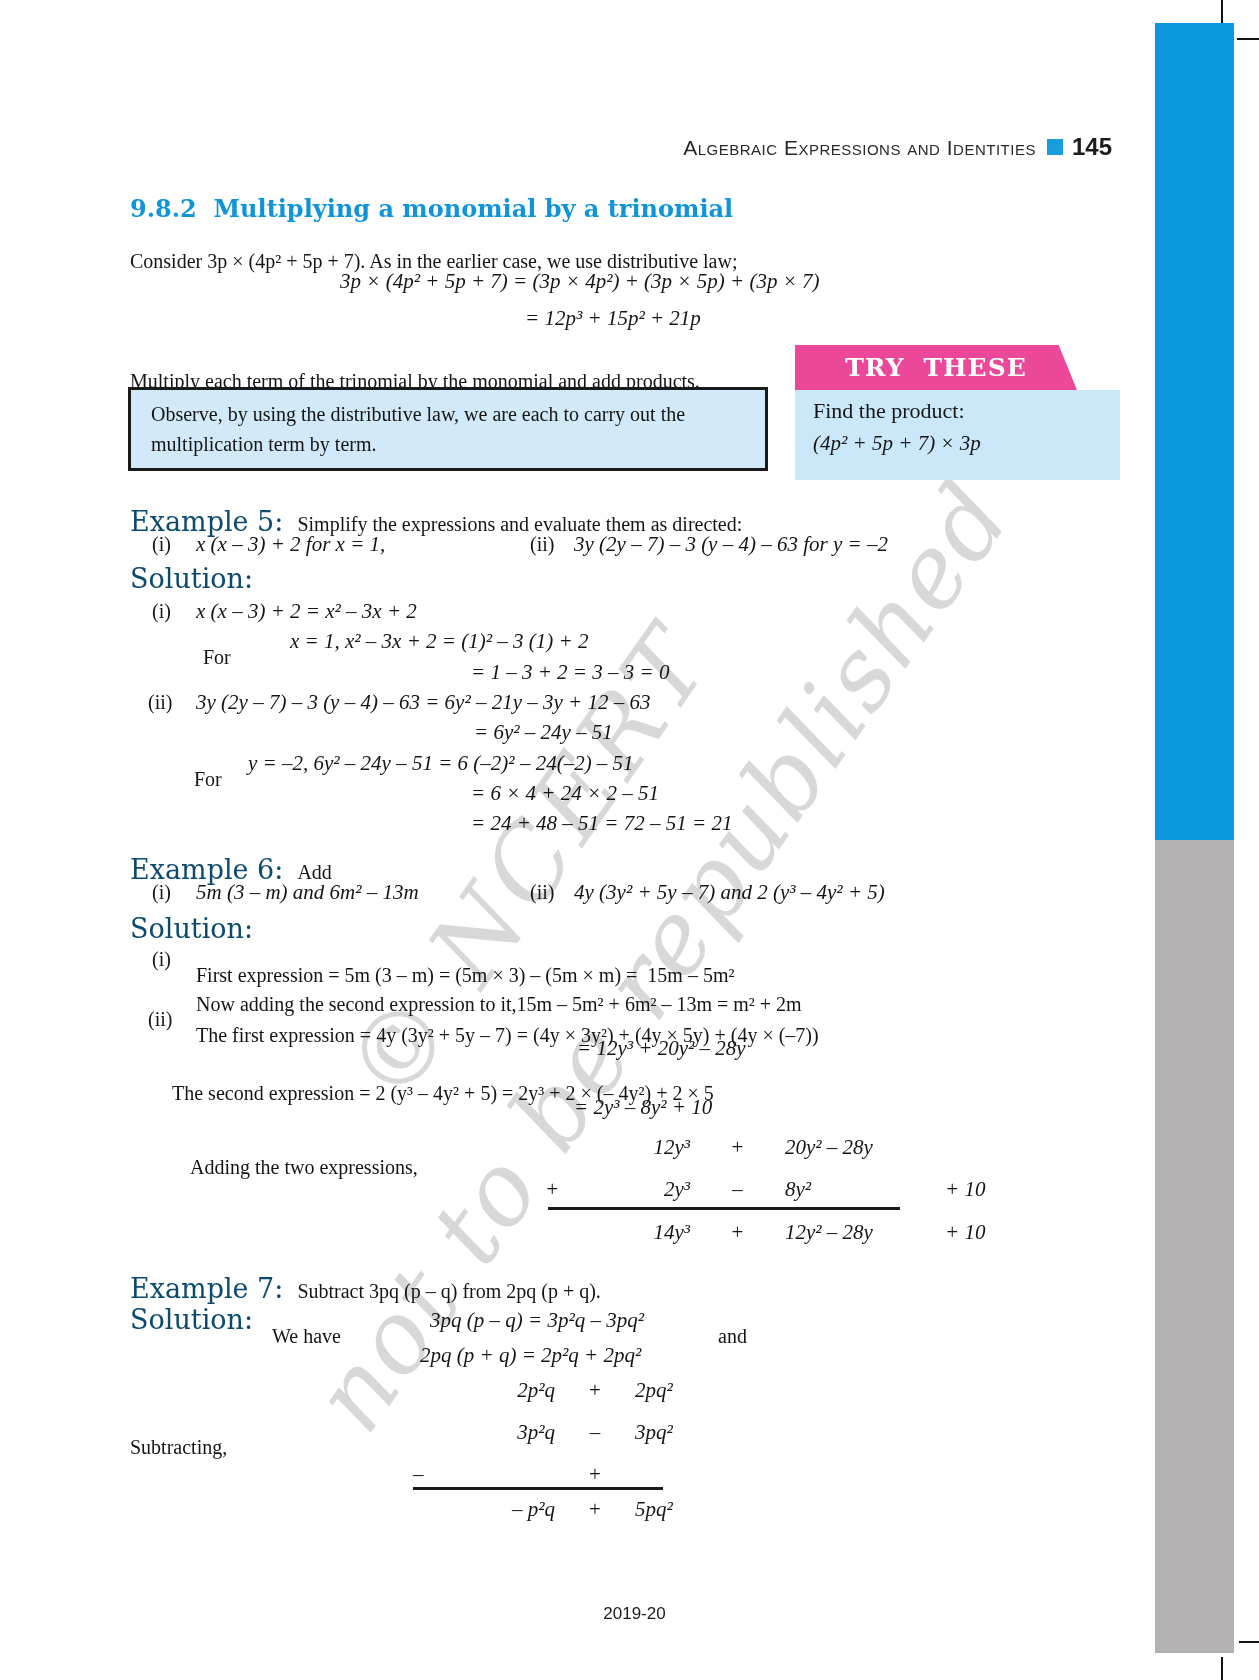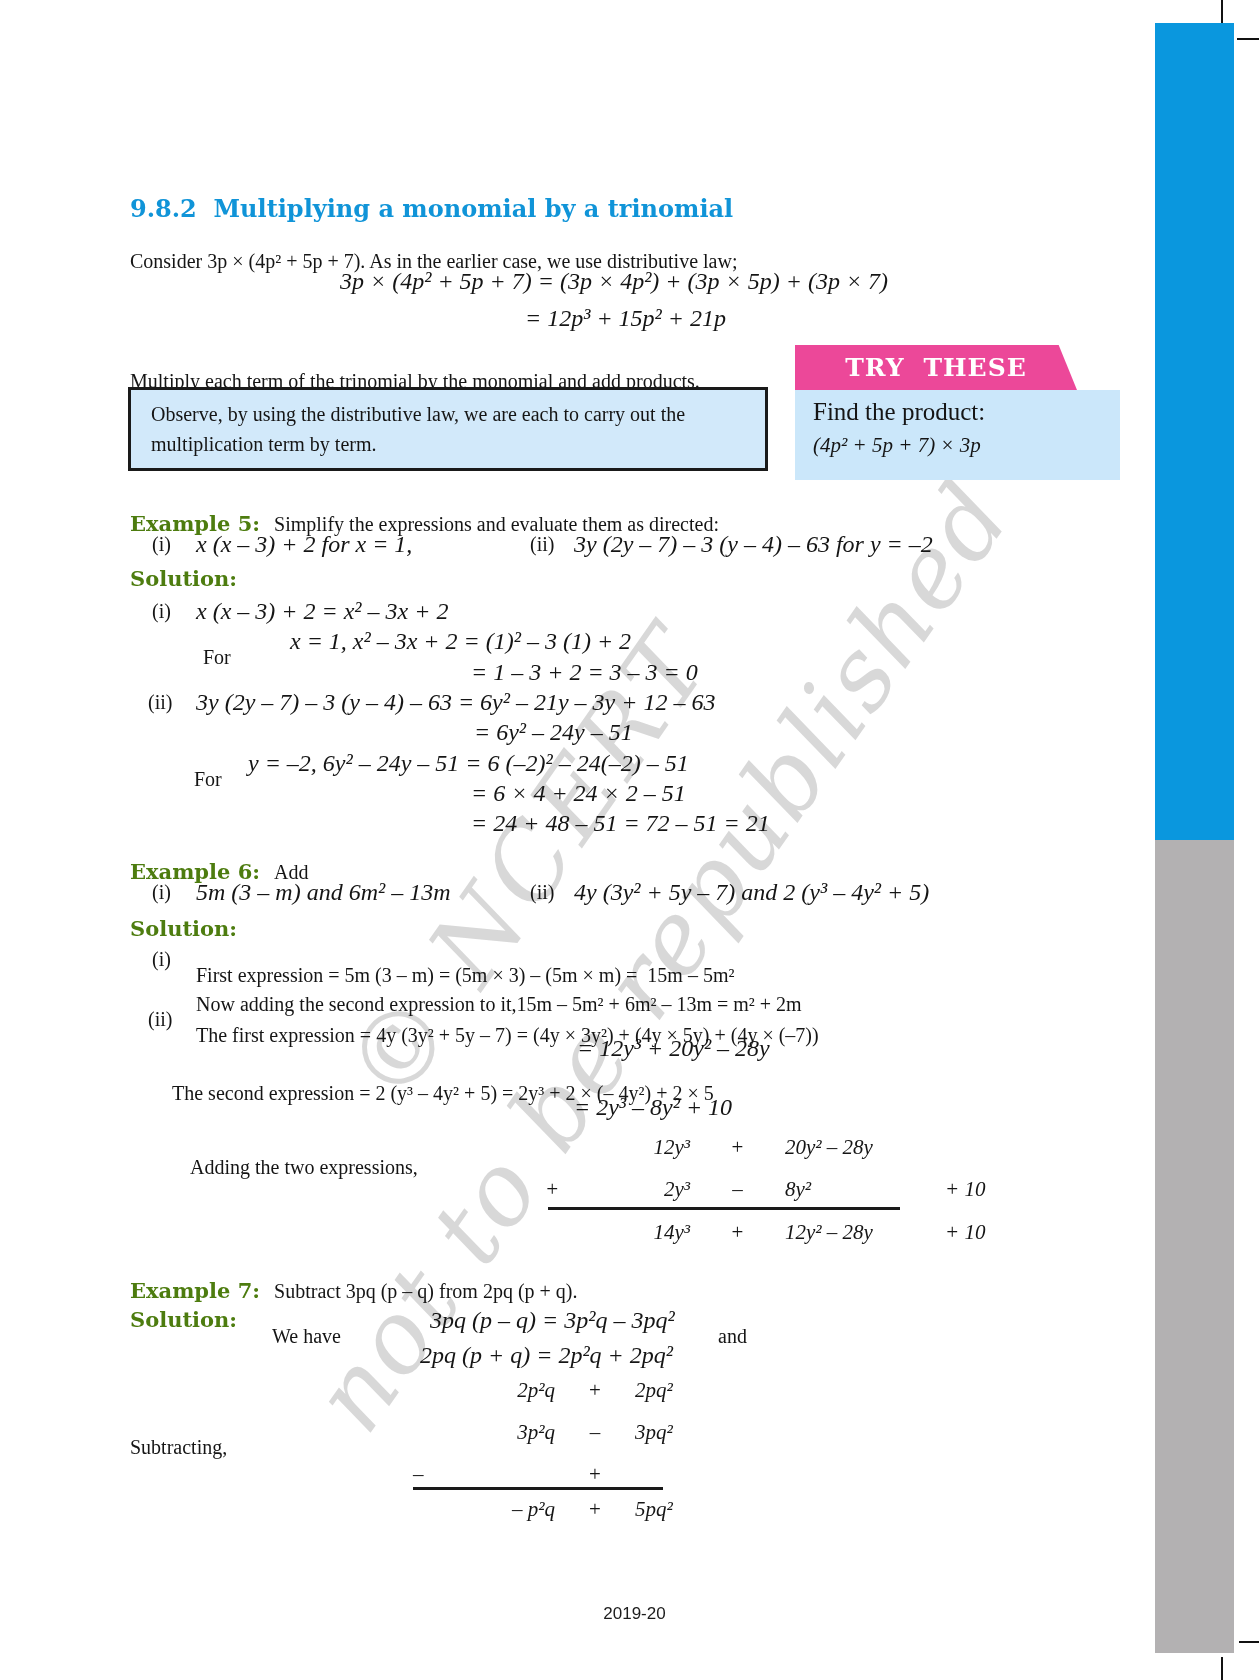--- a/index.html
+++ b/index.html
@@ -3,24 +3,24 @@
 <meta charset="utf-8">
 <style>
   html,body { margin:0; padding:0; background:#e8e8e8; }
   .page {
     position:relative; width:1259px; height:1680px; margin:0 auto;
     background:#ffffff; overflow:hidden;
     font-family:"Liberation Serif", serif; color:#151515;
   }
   
   .t { position:absolute; font-size:20px; line-height:26px; white-space:pre-wrap; z-index:2; }
-  .math { font-style:italic; font-size:24px; }
+  .math { font-style:italic; font-size:21px; }
   .prose { font-style:normal;margin-top:16px; }
   .flexline { display:flex; gap:14px; align-items:baseline; }
-  .blue-label { font-family:"DejaVu Serif", serif; font-weight:bold; color:#4d7c0f; font-size:21px; font-style:normal; }
+  .blue-label { font-family:"DejaVu Serif", serif; font-weight:normal; color:#0c4a6e; font-size:27px; font-style:normal; }
   .marker { position:absolute; font-style:normal; font-size:20px; }
   
   .pagehead { position:absolute; top:133px; left:600px; width:512px; text-align:right; z-index:2; white-space:nowrap; }
   .ph-title { font-family:"Liberation Sans", sans-serif; font-variant:small-caps; font-size:21px; letter-spacing:0.5px; color:#2b2727; }
   .ph-square { display:inline-block; width:16px; height:16px; background:#189ddd; margin:0 9px 0 11px; }
   .ph-num { font-family:"Liberation Sans", sans-serif; font-weight:bold; font-size:24px; color:#1c1c1c; }
   
   .sect-head { position:absolute; top:194px; left:130px; font-family:"DejaVu Serif", serif; font-weight:bold; font-size:24px; color:#1094d8; z-index:2; white-space:pre-wrap; }
   
   .observe-box {
@@ -30,21 +30,21 @@
   }
   
   .try-banner {
     position:absolute; left:795px; top:345px; width:282px; height:45px;
     background:#ec4899; clip-path:polygon(0 0, 93.5% 0, 100% 100%, 0 100%);
     color:#ffffff; font-family:"DejaVu Serif", serif; font-weight:bold;
     font-size:25px; letter-spacing:1px; word-spacing:9px;
     text-align:center; line-height:45px; z-index:3;
   }
   .try-box { position:absolute; left:795px; top:390px; width:325px; height:90px; background:#cbe7fa; padding:8px 0 0 18px; box-sizing:border-box; z-index:2; }
-  .try-box .line1 { font-size:25px; }
+  .try-box .line1 { font-size:22px; }
   .try-box .line2 { font-size:21px; font-style:italic; margin-top:7px; }
   
   .sumrow { position:absolute; left:545px; display:grid; grid-template-columns:45px 100px 95px 160px 85px; font-style:italic; font-size:21px; z-index:2; }
   .sumrow .c1 { text-align:left; } .sumrow .c2 { text-align:right; }
   .sumrow .c3 { text-align:center; font-style:normal; } .sumrow .c4 { text-align:left; } .sumrow .c5 { text-align:left; }
   .sum-line { position:absolute; left:548px; top:1207px; width:352px; height:3px; background:#1a1a1a; z-index:2; }
   .subrow { position:absolute; left:413px; display:grid; grid-template-columns:45px 97px 80px 110px; font-style:italic; font-size:21px; z-index:2; }
   .subrow .c1 { text-align:left; } .subrow .c2 { text-align:right; }
   .subrow .c3 { text-align:center; font-style:normal; } .subrow .c4 { text-align:left; }
   .sub-line { position:absolute; left:413px; top:1487px; width:250px; height:3px; background:#1a1a1a; z-index:2; }
@@ -80,20 +80,23 @@
   <div class="crop crop-br-v"></div>
 
   <div class="bar-blue"></div>
   <div class="bar-gray"></div>
 
   <div class="watermark">
     <div class="w1">© NCERT</div>
     <div class="w2">not to be republished</div>
   </div>
 
+  <div class="pagehead">
+    <span class="ph-title">Algebraic Expressions and Identities</span><span class="ph-square"></span><span class="ph-num">145</span>
+  </div>
 
   <div class="sect-head">9.8.2  Multiplying a monomial by a trinomial</div>
 
   <div class="t prose" style="top:232px; left:130px;">Consider 3p × (4p² + 5p + 7). As in the earlier case, we use distributive law;</div>
   <div class="t math" style="top:268px; left:340px;">3p × (4p² + 5p + 7) = (3p × 4p²) + (3p × 5p) + (3p × 7)</div>
   <div class="t math" style="top:305px; left:525px;">= 12p³ + 15p² + 21p</div>
   <div class="t prose" style="top:352px; left:130px;">Multiply each term of the trinomial by the monomial and add products.</div>
 
   <div class="observe-box">
     <span>Observe, by using the distributive law, we are each to carry out the multiplication term by term.</span>

